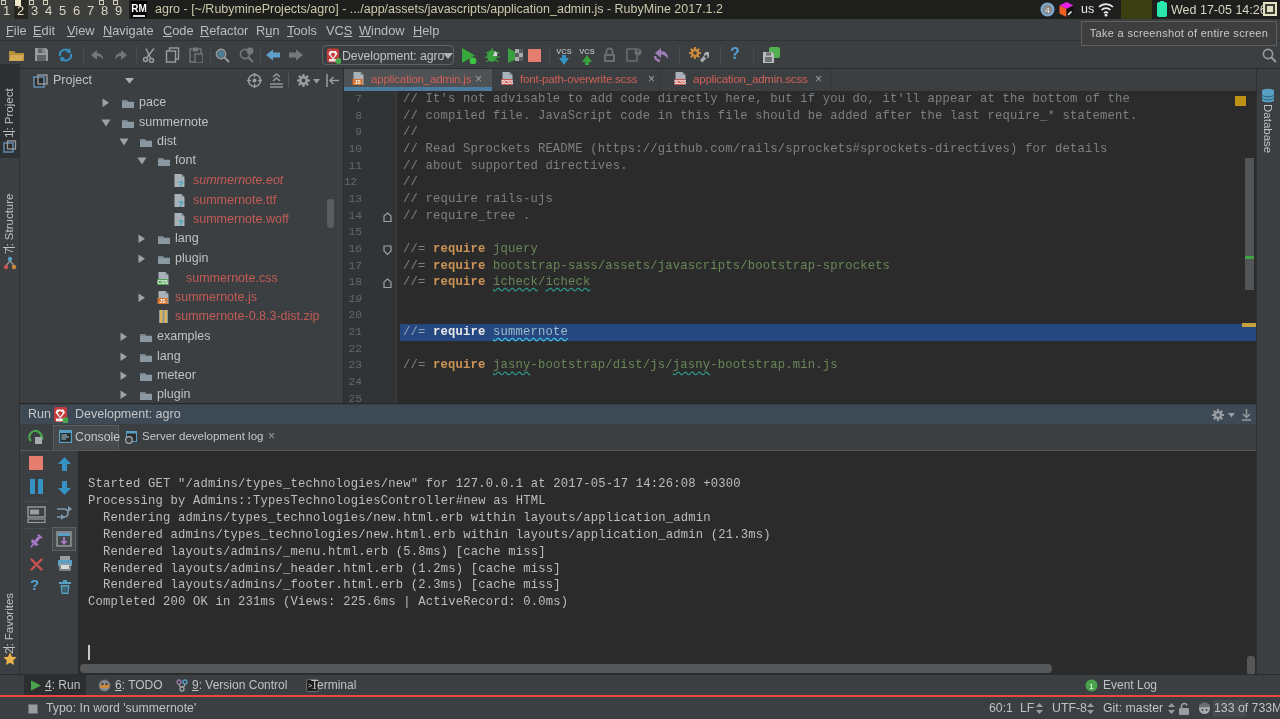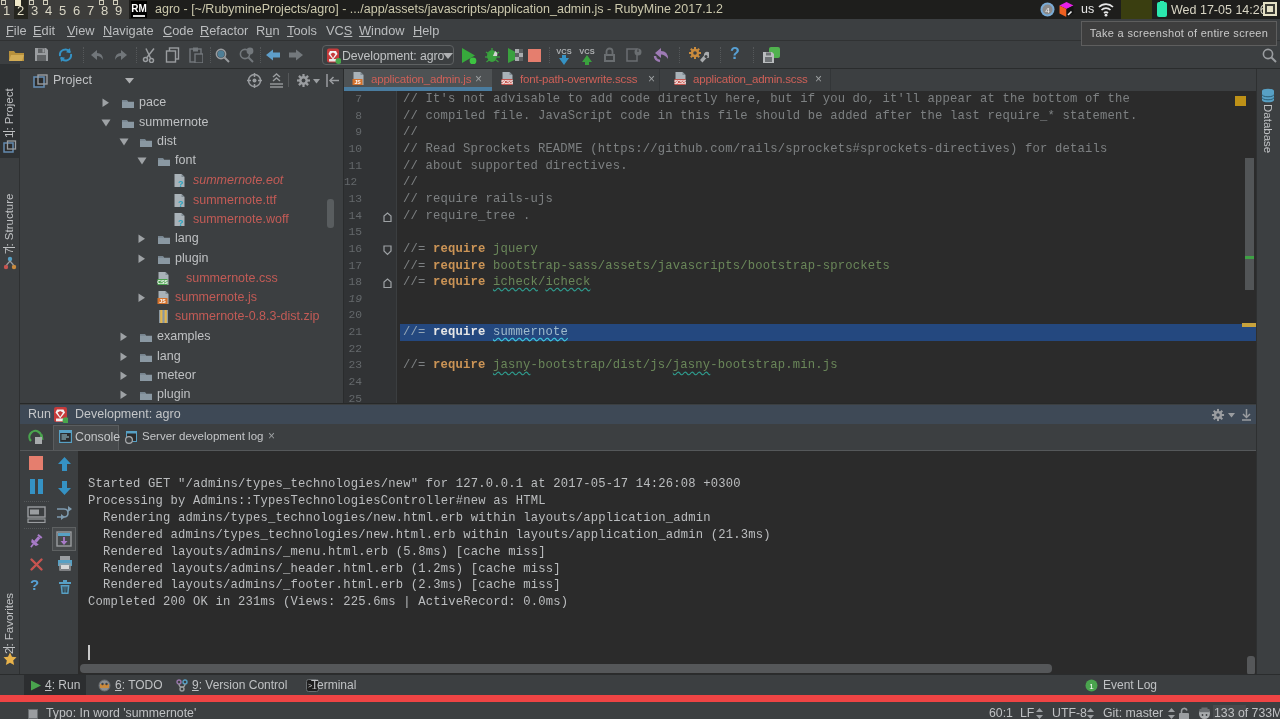--- a/index.html
+++ b/index.html
@@ -769,21 +769,21 @@
         <text x="2" y="9" font-size="7" fill="#DDD" font-family="Liberation Mono">&gt;_</text>
       </svg>
   <div class="abs" style="left:311px;top:3px;">Terminal</div>
   <svg class="abs" style="left:1085px;top:4px;" width="13" height="13">
         <circle cx="6.5" cy="6.5" r="6" fill="#4AA44E"></circle>
         <text x="6.5" y="9.5" font-size="8" fill="#FFF" text-anchor="middle" font-family="Liberation Sans">1</text>
       </svg>
   <div class="abs" style="left:1103px;top:3px;">Event Log</div>
 </div>
 
-<div class="abs" id="statusbar" style="left:0;top:695px;width:1280px;height:24px;background:#3C3F41;border-top:7px solid #ef4444;font-size:12.3px;color:#BFC1C3;">
+<div class="abs" id="statusbar" style="left:0;top:695px;width:1280px;height:24px;background:#3C3F41;border-top:2px solid #ef4444;font-size:12.3px;color:#BFC1C3;">
   <div class="abs" style="left:28px;top:7px;width:10px;height:10px;background:#9A9DA0;border:1px solid #6A6E71;"></div>
   <div class="abs" style="left:46px;top:4px;">Typo: In word 'summernote'</div>
   <div class="abs" style="left:989px;top:4px;">60:1</div>
   <div class="abs" style="left:1020px;top:4px;">LF</div>
   <svg class="abs" style="left:1036px;top:6px;" width="7" height="11">
         <polygon points="3.5,0 7,4 0,4" fill="#9A9DA0"></polygon>
         <polygon points="3.5,11 7,7 0,7" fill="#9A9DA0"></polygon>
       </svg>
   <div class="abs" style="left:1052px;top:4px;">UTF-8</div>
   <svg class="abs" style="left:1087px;top:6px;" width="7" height="11">

